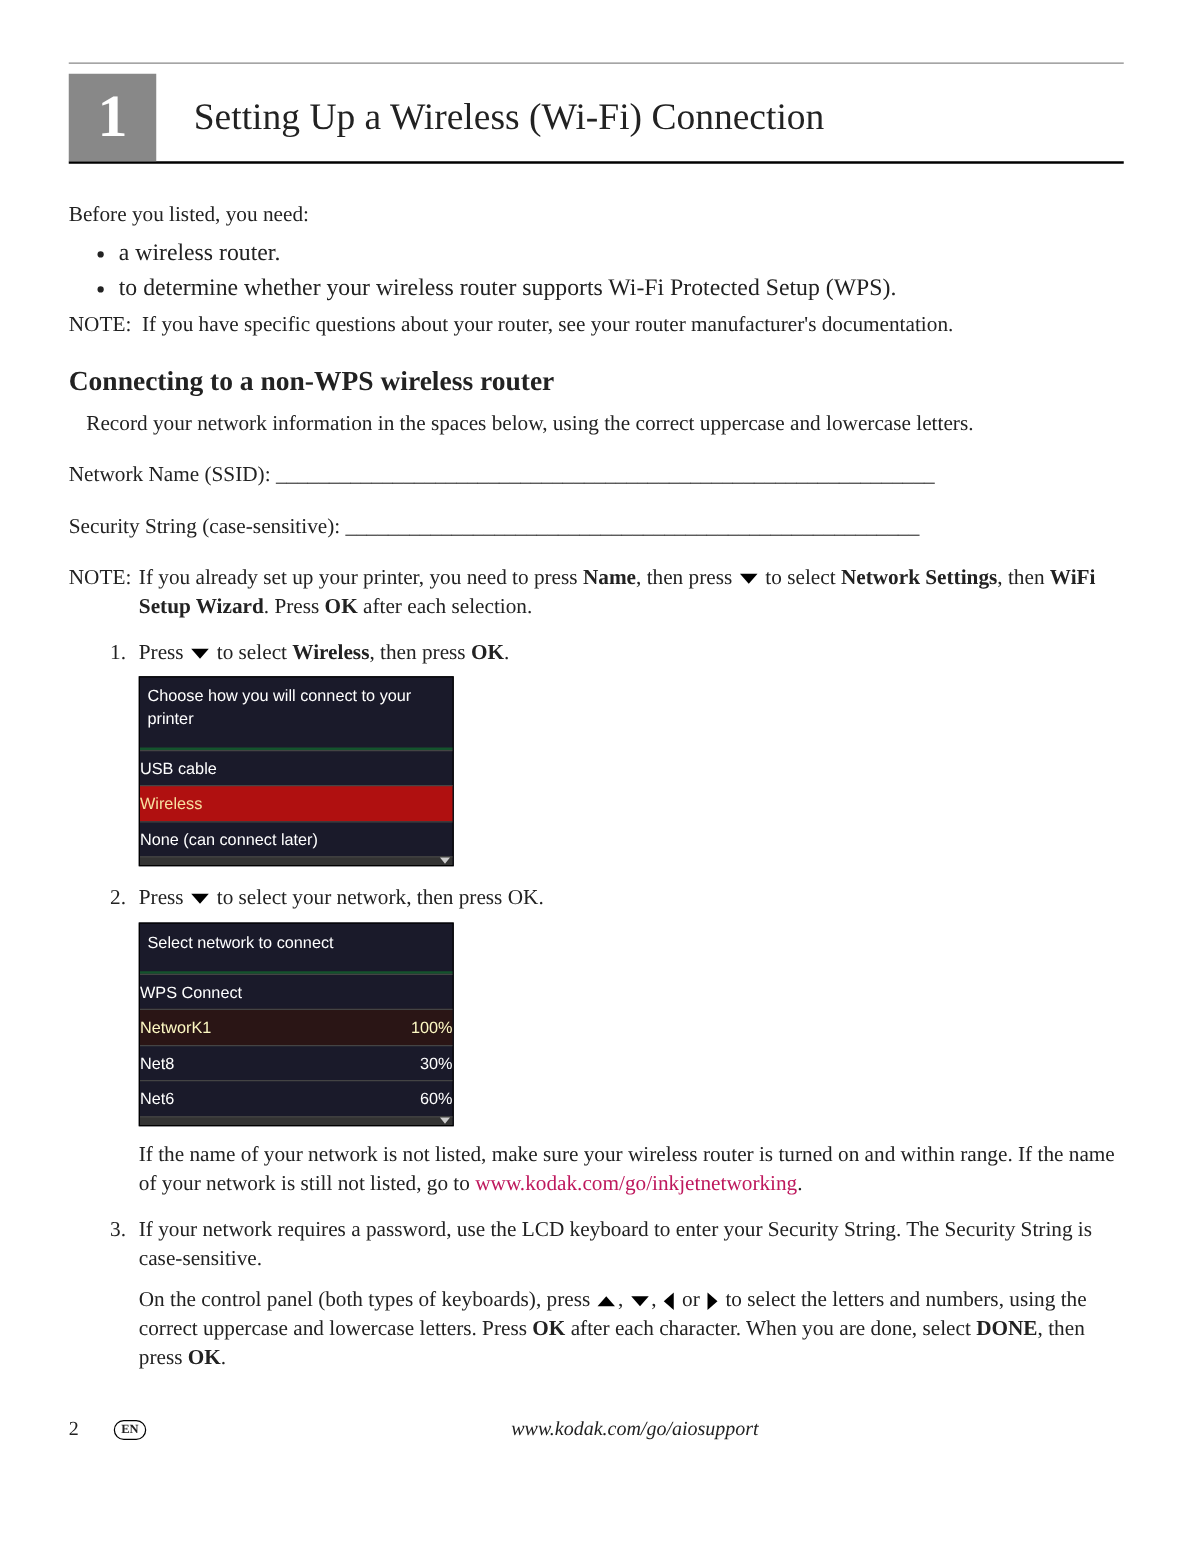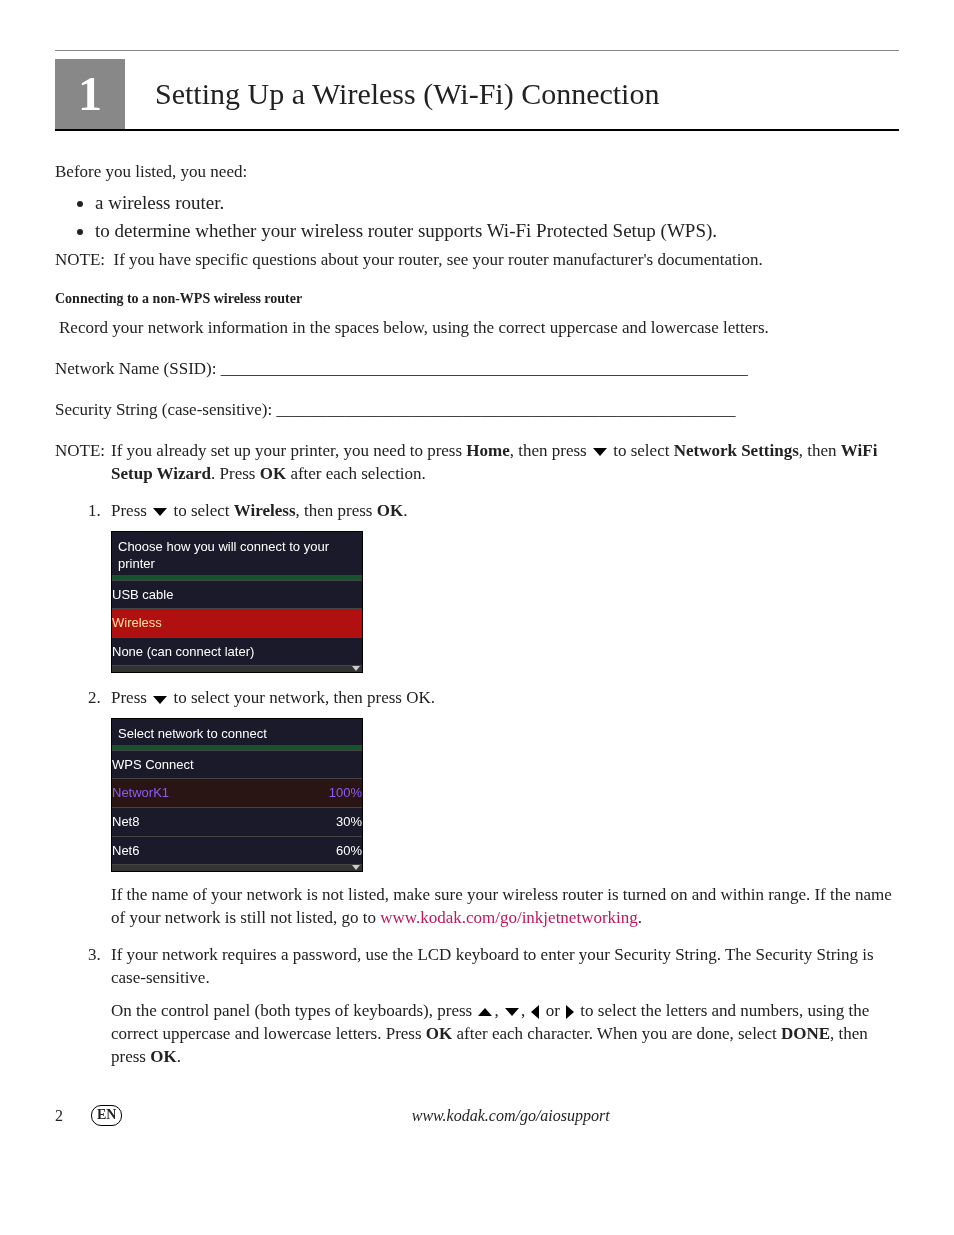--- a/index.html
+++ b/index.html
@@ -42,24 +42,24 @@
   .intro { margin-bottom: 6px; }
   ul.bullets {
     margin: 4px 0 6px 0;
     padding-left: 40px;
   }
   ul.bullets li { margin: 2px 0; list-style: disc; font-size: 19px;}
   .note-line { margin: 4px 0 18px 0; }
   h2.section {
     font-family: Georgia, serif;
     font-weight: bold;
-    font-size: 14px;
+    font-size: 22px;
     margin: 18px 0 8px 0;
   }
-  .para { margin: 6px 4px; }
+  .para { margin: 6px 14px; }
   .field-line { margin: 18px 0; }
   .hanging-note {
     display: flex;
     margin: 14px 0 14px 0;
   }
   .hanging-note .lbl { flex: 0 0 auto; padding-right: 6px;}
   .hanging-note .txt { flex: 1; }
   ol.steps {
     margin: 8px 0 0 0;
     padding-left: 50px;
@@ -69,36 +69,36 @@
   .lcd {
     background: #1a1a2a;
     color: #fff;
     width: 250px;
     font-family: Arial, sans-serif;
     font-size: 13px;
     margin: 8px 0 12px 0;
     border: 1px solid #000;
   }
   .lcd .hdr {
-    padding: 6px 6px 2px 6px;
-    border-bottom: 5px solid #14532d;
+    padding: 6px 6px 14px 6px;
+    border-bottom: 2px solid #14532d;
   }
   .lcd .row {
     padding: 5px 0;
     border-top: 1px solid #444;
     display: flex;
     justify-content: space-between;
   }
   .lcd .row.sel {
     background: #b01010;
     color: #f8e0a0;
   }
   .lcd .row.sel2 {
     background: #2a1515;
-    color: #8b5cf6;
+    color: #fef9c3;
   }
   .lcd .footer-bar {
     background:#333; height:6px; border-top:1px solid #444;
     position:relative;
   }
   .lcd .footer-bar::after{
     content:""; position:absolute; right:2px; top:0;
     border-left:4px solid transparent; border-right:4px solid transparent;
     border-top:5px solid #ccc;
   }
@@ -130,21 +130,21 @@
   .page-footer {
     margin-top: 36px;
     display: flex;
     align-items: center;
     font-size: 16px;
   }
   .page-num { width: 30px; }
   .lang-badge {
     border: 1px solid #000;
     border-radius: 10px;
-    font-size: 14px;
+    font-size: 10px;
     padding: 0 5px;
     margin-left: 6px;
     font-weight: bold;
   }
   .footer-url {
     flex: 1;
     text-align: center;
     font-style: italic;
   }
   b { font-weight: bold; }
@@ -171,21 +171,21 @@
 
 <h2 class="section">Connecting to a non-WPS wireless router</h2>
 <div class="para">Record your network information in the spaces below, using the correct uppercase and lowercase letters.</div>
 
 <div class="field-line">Network Name (SSID): ______________________________________________________________</div>
 <div class="field-line">Security String (case-sensitive): ______________________________________________________</div>
 
 <div class="hanging-note">
   <div class="lbl">NOTE:</div>
   <div class="txt">
-    <span>If you already set up your printer, you need to press </span><b>Home</b><span>, then press </span><span class="tri-down"></span><span> to select </span><b>Network Settings</b><span>, then </span><b>WiFi Setup Wizard</b><span>. Press </span><b>OK</b><span> after each selection.</span>
+    <span>If you already set up your printer, you need to press </span><b>Name</b><span>, then press </span><span class="tri-down"></span><span> to select </span><b>Network Settings</b><span>, then </span><b>WiFi Setup Wizard</b><span>. Press </span><b>OK</b><span> after each selection.</span>
   </div>
 </div>
 
 <ol class="steps">
   <li>
     <span>Press </span><span class="tri-down"></span><span> to select </span><b>Wireless</b><span>, then press </span><b>OK</b><span>.</span>
     <div class="lcd">
       <div class="hdr">Choose how you will connect to your printer</div>
       <div class="row">USB cable</div>
       <div class="row sel">Wireless</div>

